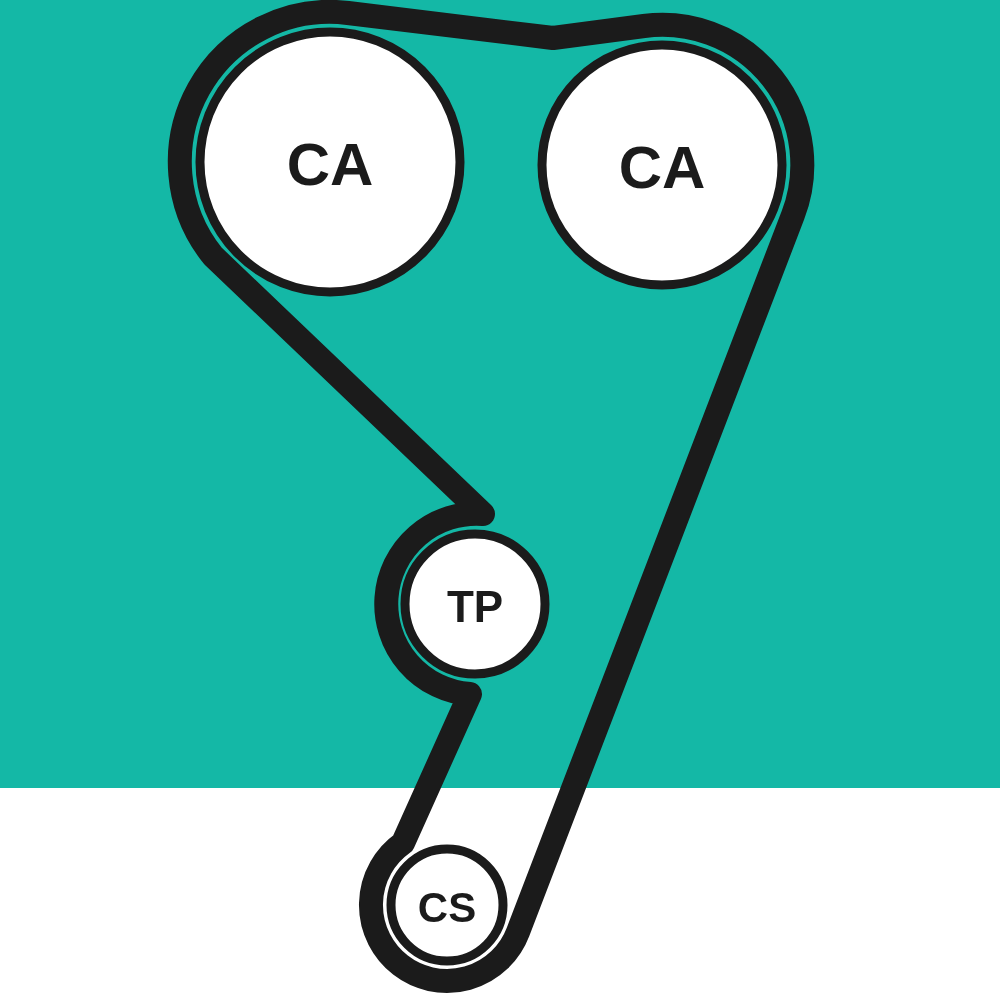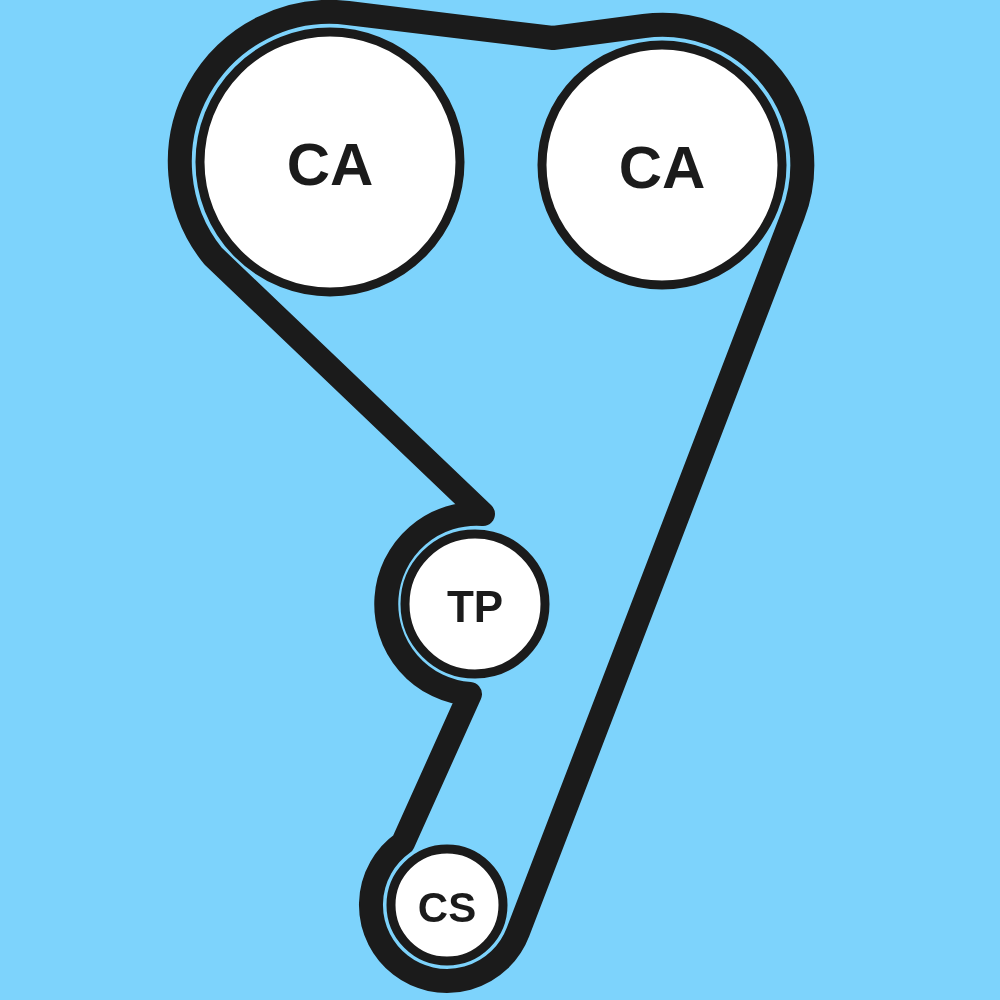--- a/index.html
+++ b/index.html
@@ -5,23 +5,23 @@
   html, body {
     margin: 0;
     padding: 0;
     width: 1000px;
     height: 1000px;
     background: #ffffff;
     overflow: hidden;
   }
   .canvas {
     width: 1000px;
-    height: 1000px;
+    height: 788px;
     position: relative;
-    background: #7dd3fc;
+    background: #14b8a6;
   }
   svg { display: block; }
   .belt {
     fill: none;
     stroke-width: 24;
     stroke-linejoin: round;
     stroke-linecap: round;
   }
   .pulley {
     fill: #ffffff;

